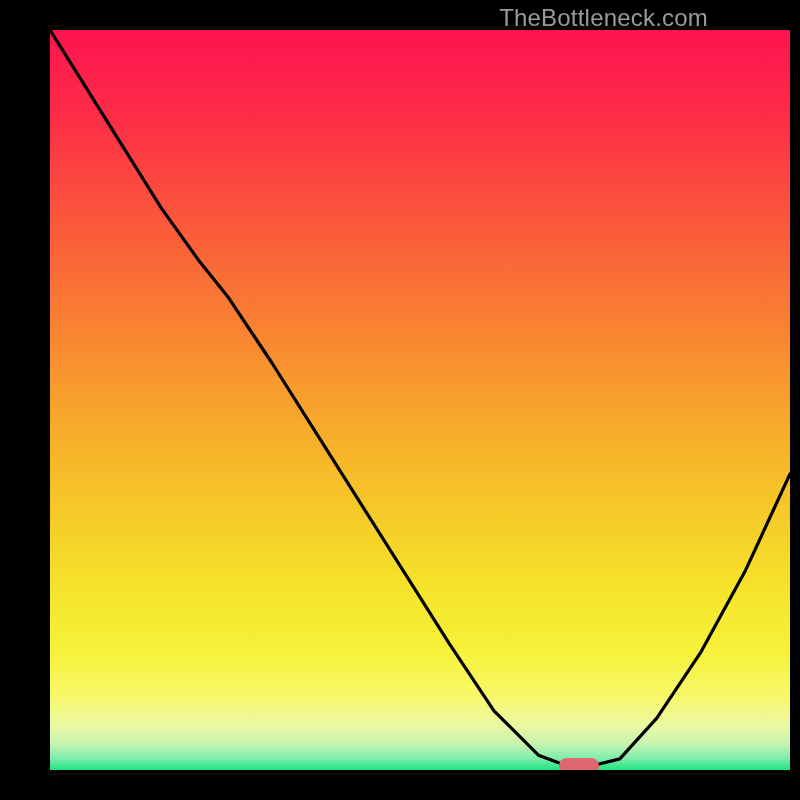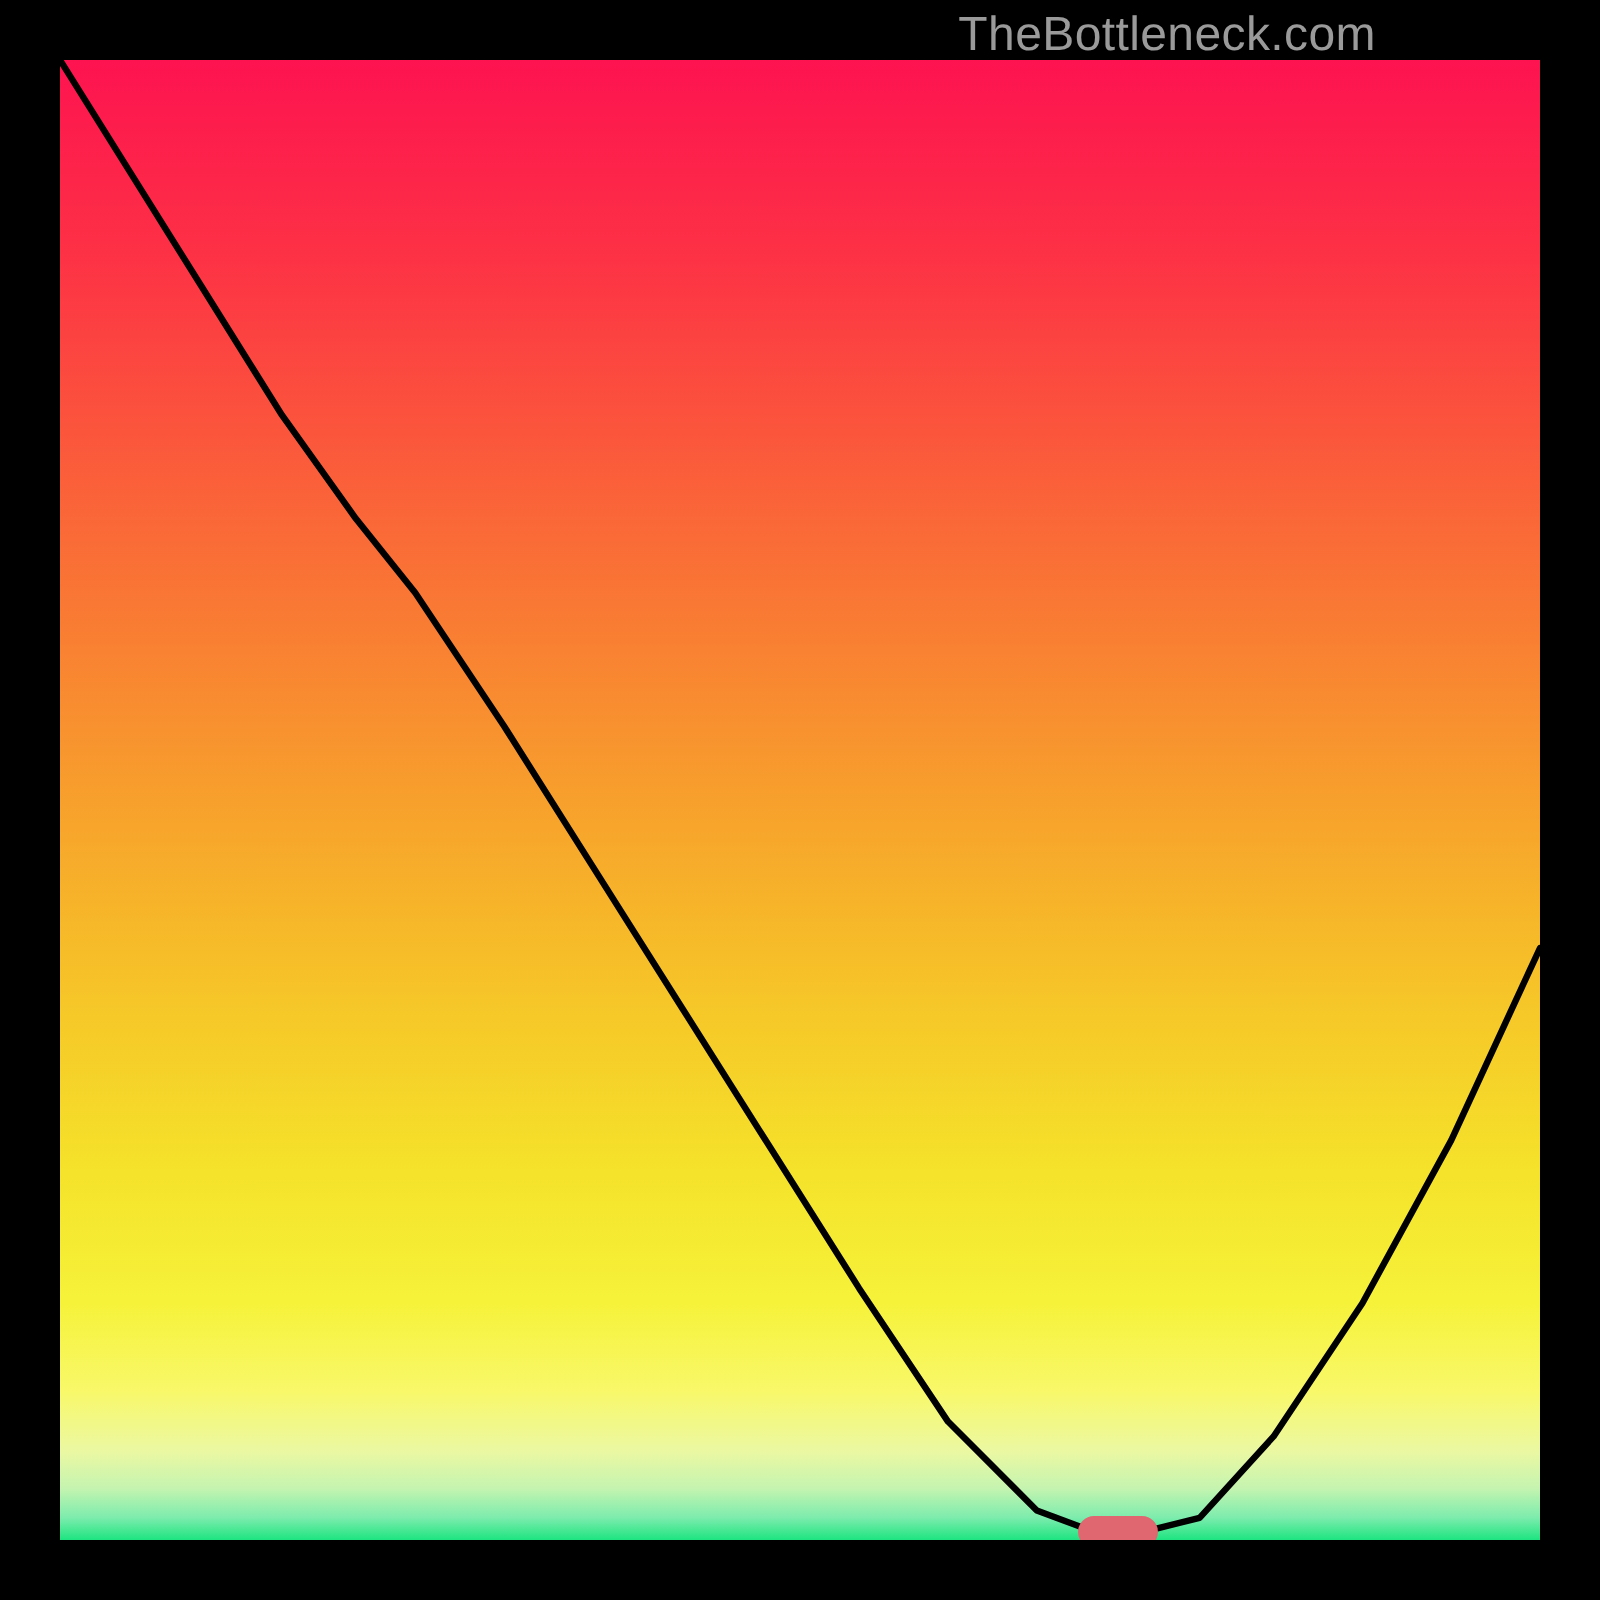--- a/index.html
+++ b/index.html
@@ -1,16 +1,16 @@
 <!DOCTYPE html>
 <html><head>
 <meta charset="utf-8">
 <style>
   html, body { margin: 0; padding: 0; width: 800px; height: 800px; background: #000; }
-  #stage { position: relative; width: 720px; height: 800px; background: #000; }
+  #stage { position: relative; width: 720px; height: 800px; background: #000; margin-left: 20px; }
   #plot { position: absolute; left: 30px; top: 30px; width: 740px; height: 740px; overflow: hidden; }
   #grad { position: absolute; left: 0; top: 0; width: 740px; height: 740px; }
   #watermark { position: absolute; top: 4px; right: 32px; color: #9a9a9a; font-family: Arial, Helvetica, sans-serif; font-size: 24px; font-weight: 400; letter-spacing: 0.2px; }
   #curve { position: absolute; left: 0; top: 0; }
   #marker { position: absolute; width: 40px; height: 16px; border-radius: 8px; transform: translate(-50%, -50%); }
 </style>
 </head>
 <body>
 <div id="stage">
   <div id="watermark">TheBottleneck.com</div>

